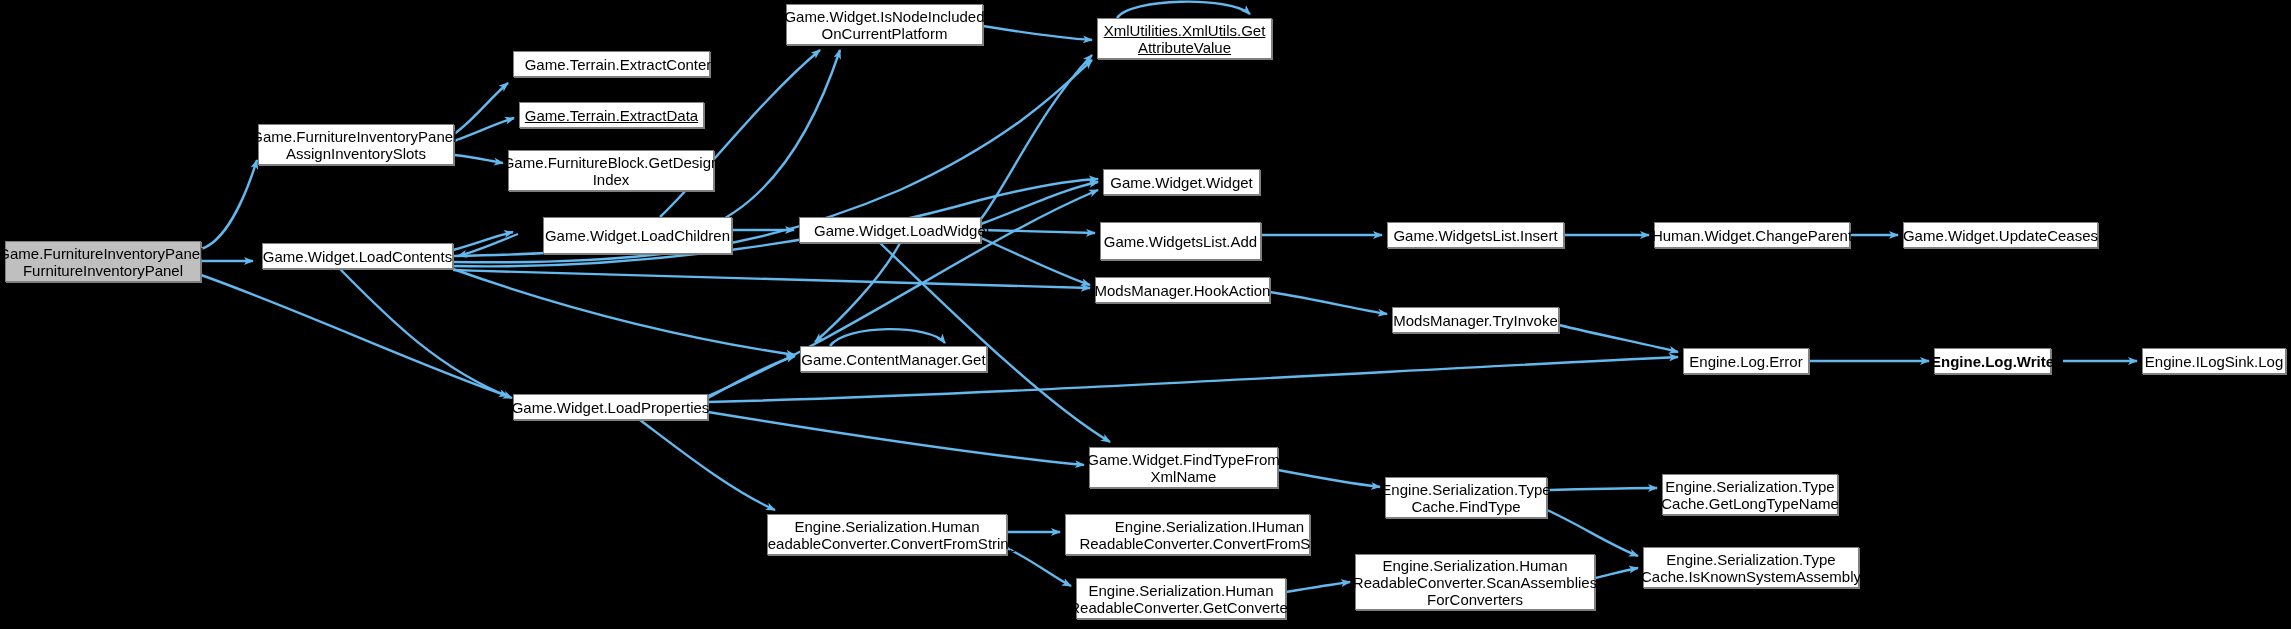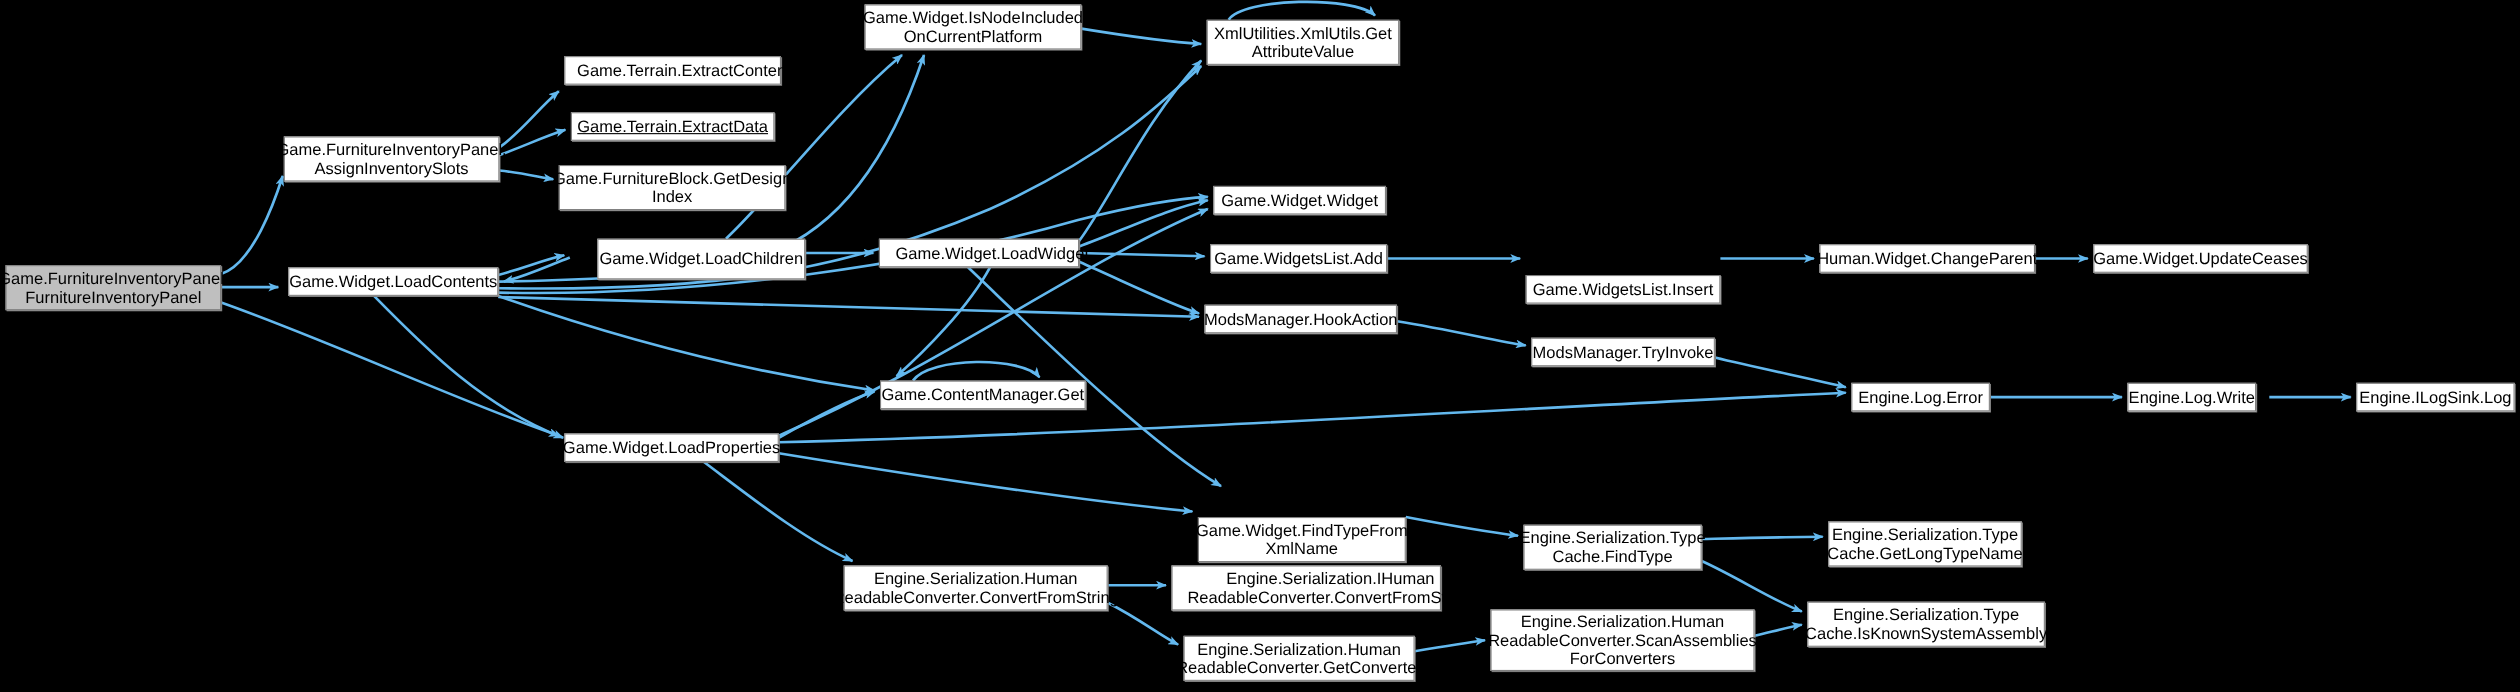--- a/index.html
+++ b/index.html
@@ -98,34 +98,34 @@
       <div class="node" style="left: 513px; top: 51px; width: 197px; height: 26px; padding-left: 28px;"><span>Game.Terrain.ExtractContents</span></div>
       <div class="node" style="left: 519px; top: 102px; width: 185px; height: 26px; text-decoration: underline;"><span>Game.Terrain.ExtractData</span></div>
       <div class="node" style="left: 508px; top: 150px; width: 206px; height: 41px;"><span>Game.FurnitureBlock.GetDesign
 Index</span></div>
       <div class="node" style="left: 262px; top: 243px; width: 191px; height: 26px;"><span>Game.Widget.LoadContents</span></div>
       <div class="node" style="left: 543px; top: 217px; width: 189px; height: 37px;"><span>Game.Widget.LoadChildren</span></div>
       <div class="node" style="left: 513px; top: 394px; width: 195px; height: 26px;"><span>Game.Widget.LoadProperties</span></div>
       <div class="node" style="left: 799px; top: 217px; width: 182px; height: 26px; padding-left: 24px;"><span>Game.Widget.LoadWidget</span></div>
       <div class="node" style="left: 786px; top: 4px; width: 197px; height: 41px;"><span>Game.Widget.IsNodeIncluded
 OnCurrentPlatform</span></div>
-      <div class="node" style="left: 1097px; top: 18px; width: 175px; height: 41px;"><span>XmlUtilities.XmlUtils.Get
+      <div class="node" style="left: 1097px; top: 18px; width: 175px; height: 41px; text-decoration: underline;"><span>XmlUtilities.XmlUtils.Get
 AttributeValue</span></div>
       <div class="node" style="left: 1103px; top: 169px; width: 157px; height: 26px;"><span>Game.Widget.Widget</span></div>
-      <div class="node" style="left: 1100px; top: 222px; width: 161px; height: 26px;"><span>Game.WidgetsList.Add</span></div>
+      <div class="node" style="left: 1100px; top: 222px; width: 161px; height: 38px;"><span>Game.WidgetsList.Add</span></div>
       <div class="node" style="left: 1095px; top: 277px; width: 175px; height: 26px;"><span>ModsManager.HookAction</span></div>
       <div class="node" style="left: 800px; top: 346px; width: 187px; height: 26px;"><span>Game.ContentManager.Get</span></div>
       <div class="node" style="left: 1392px; top: 307px; width: 167px; height: 26px;"><span>ModsManager.TryInvoke</span></div>
-      <div class="node" style="left: 1387px; top: 222px; width: 177px; height: 26px; margin-top: 28px;"><span>Game.WidgetsList.Insert</span></div>
+      <div class="node" style="left: 1387px; top: 222px; width: 177px; height: 26px;"><span>Game.WidgetsList.Insert</span></div>
       <div class="node" style="left: 1654px; top: 222px; width: 196px; height: 26px;"><span>Human.Widget.ChangeParent</span></div>
       <div class="node" style="left: 1903px; top: 222px; width: 195px; height: 26px;"><span>Game.Widget.UpdateCeases</span></div>
       <div class="node" style="left: 1683px; top: 348px; width: 126px; height: 26px;"><span>Engine.Log.Error</span></div>
-      <div class="node" style="left: 1934px; top: 348px; width: 117px; height: 26px;"><span>Engine.Log.Write</span></div>
+      <div class="node" style="left: 1934px; top: 348px; width: 117px; height: 26px; font-weight: bold;"><span>Engine.Log.Write</span></div>
       <div class="node" style="left: 2142px; top: 348px; width: 144px; height: 26px;"><span>Engine.ILogSink.Log</span></div>
-      <div class="node" style="left: 1089px; top: 470px; width: 189px; height: 41px;"><span>Game.Widget.FindTypeFrom
+      <div class="node" style="left: 1089px; top: 447px; width: 189px; height: 41px;"><span>Game.Widget.FindTypeFrom
 XmlName</span></div>
       <div class="node" style="left: 767px; top: 514px; width: 240px; height: 41px;"><span>Engine.Serialization.Human
 ReadableConverter.ConvertFromString</span></div>
       <div class="node" style="left: 1065px; top: 514px; width: 245px; height: 41px; padding-left: 44px;"><span>Engine.Serialization.IHuman
 ReadableConverter.ConvertFromString</span></div>
       <div class="node" style="left: 1076px; top: 578px; width: 210px; height: 41px;"><span>Engine.Serialization.Human
 ReadableConverter.GetConverter</span></div>
       <div class="node" style="left: 1385px; top: 477px; width: 162px; height: 41px;"><span>Engine.Serialization.Type
 Cache.FindType</span></div>
       <div class="node" style="left: 1662px; top: 474px; width: 176px; height: 41px;"><span>Engine.Serialization.Type

